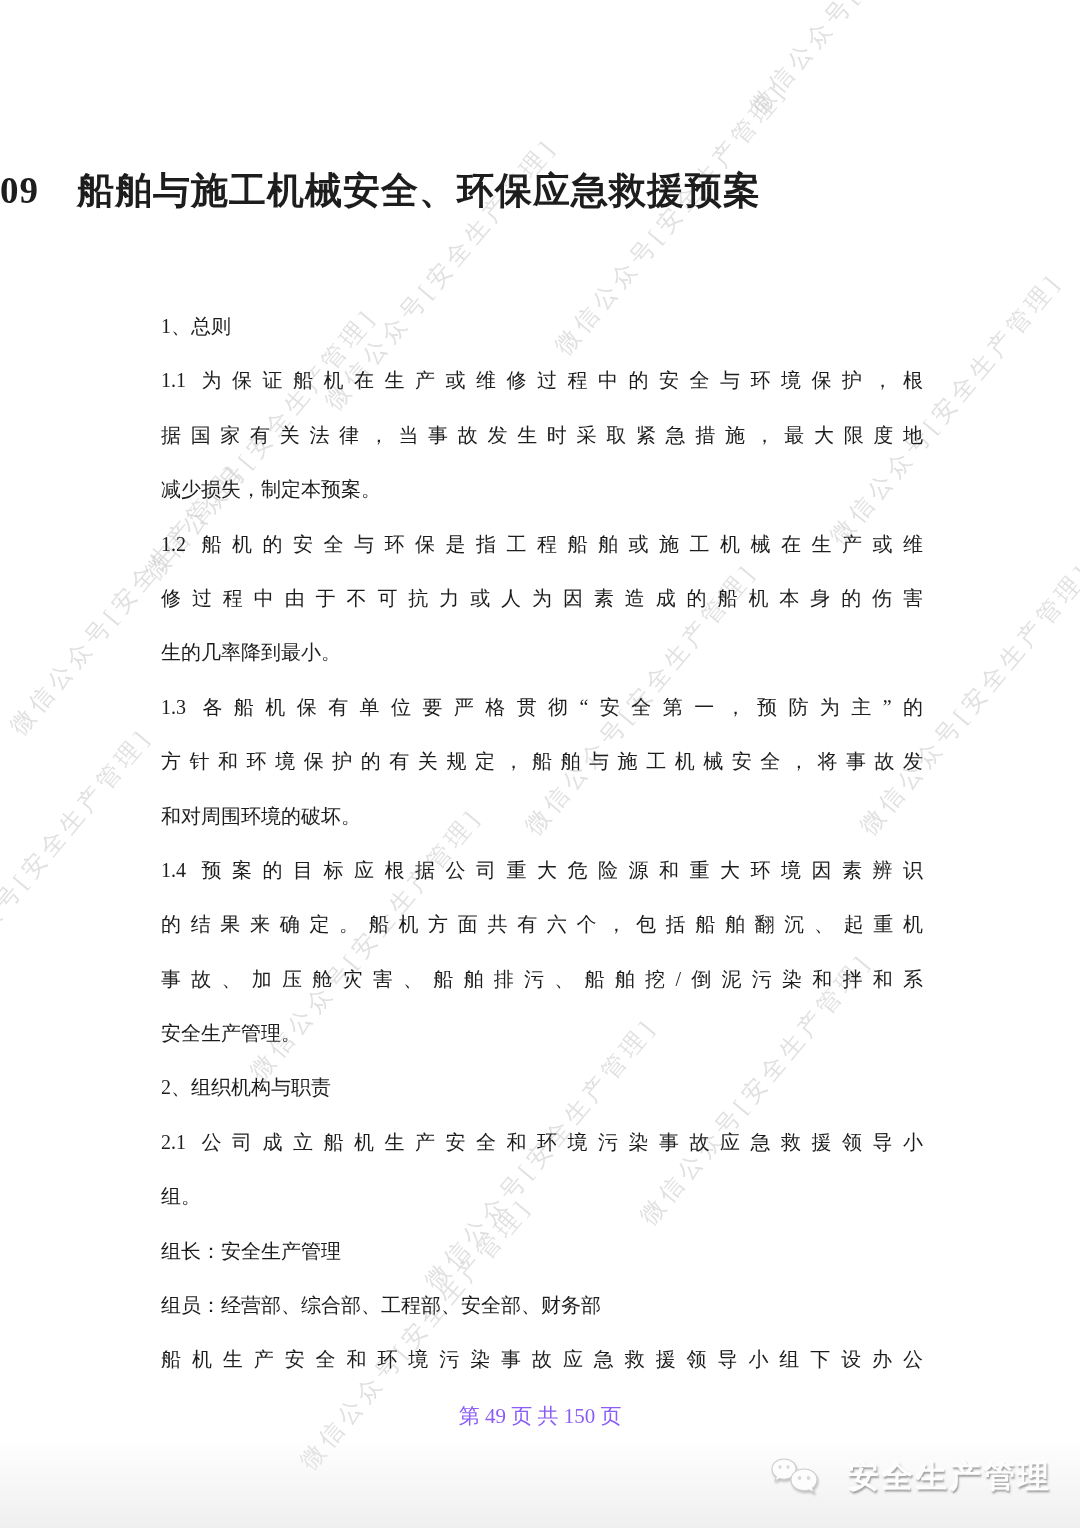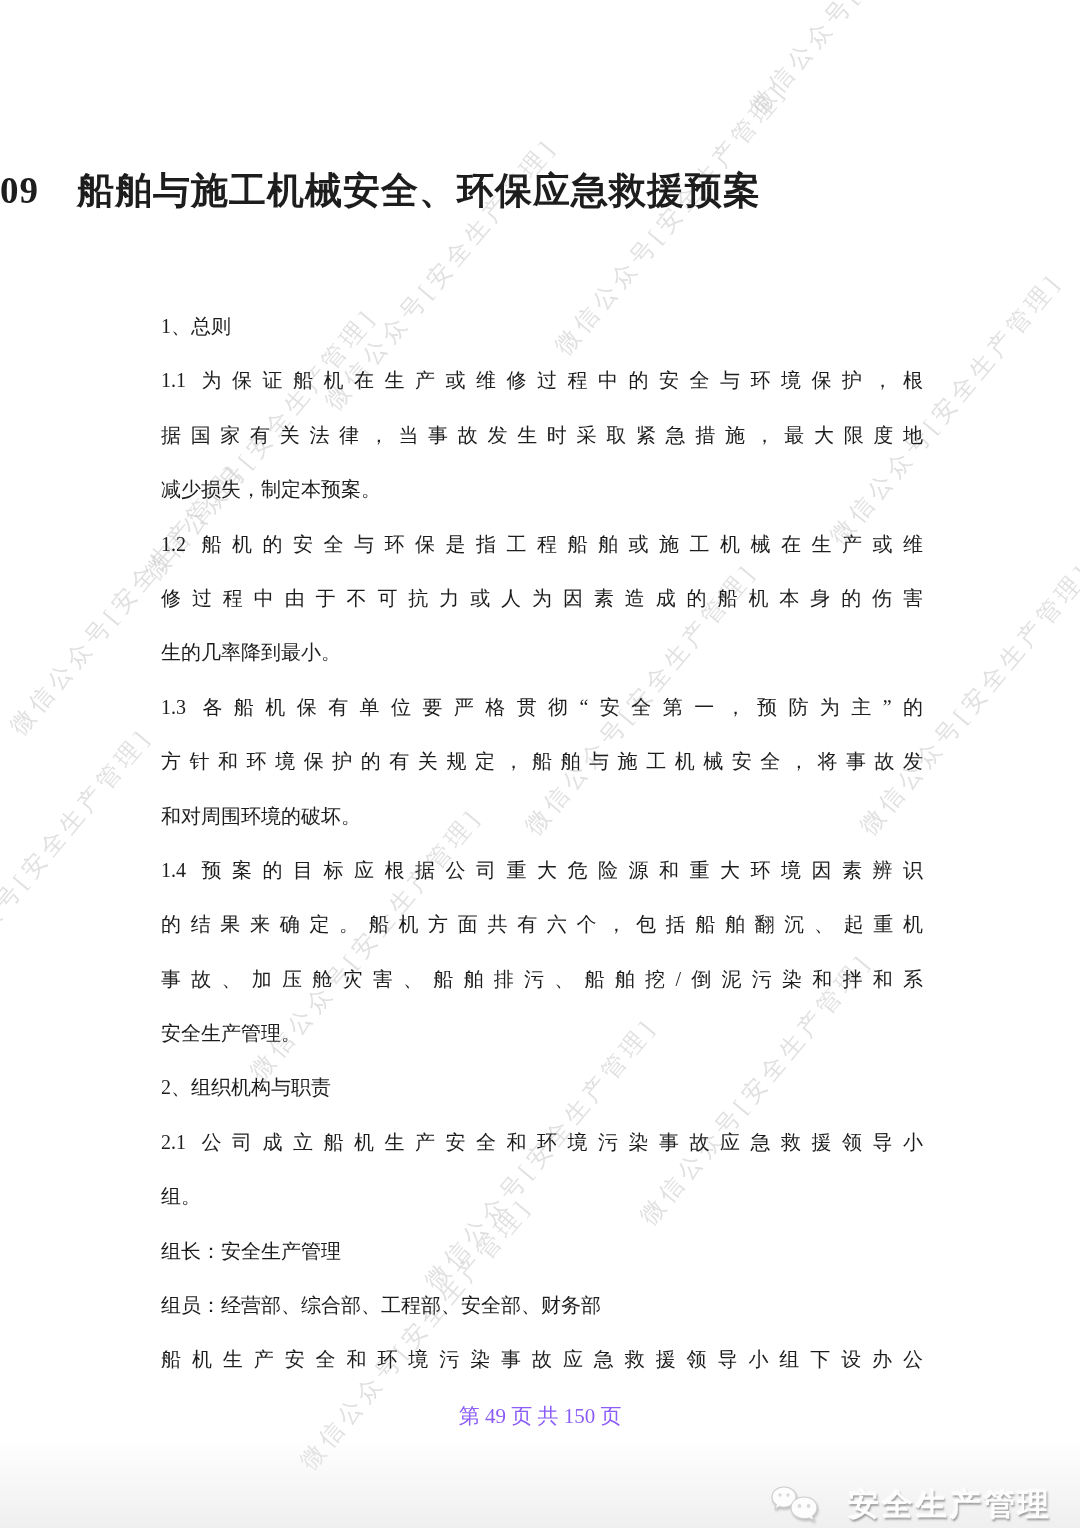--- a/index.html
+++ b/index.html
@@ -87,21 +87,20 @@
     z-index: 1;
   }
   .brand {
     position: absolute;
     top: 1455px;
     right: 28px;
     display: flex;
     align-items: center;
     gap: 26px;
     z-index: 3;
-    margin-top: 28px;
   }
   .brand .wechat-icon {
     filter: drop-shadow(1px 2px 1px rgba(150,150,150,0.55));
   }
   .brand-label {
     font-family: "Liberation Sans", "DejaVu Sans", sans-serif;
     font-size: 31px;
     font-weight: bold;
     letter-spacing: 3px;
     color: #fdfdfd;

